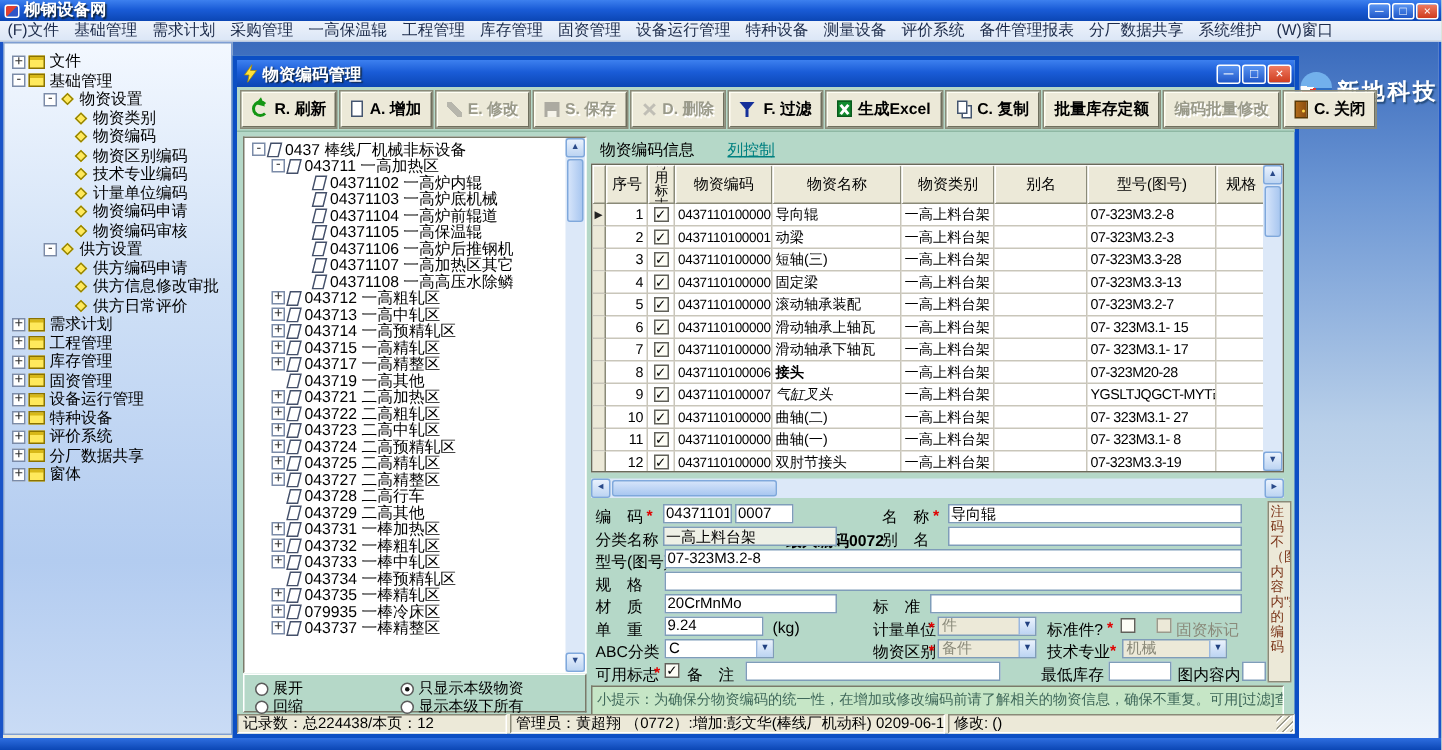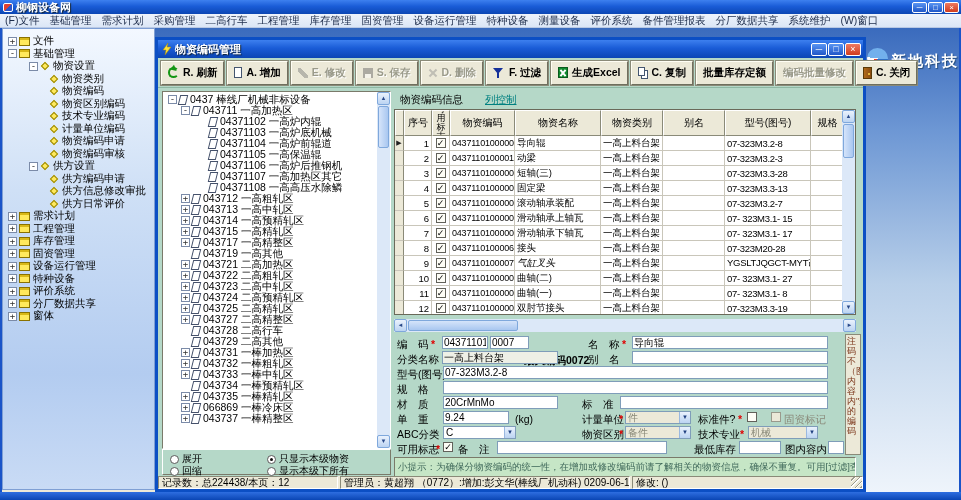--- a/index.html
+++ b/index.html
@@ -188,21 +188,21 @@
       <span class="wbtn">□</span>
       <span class="wbtn close">×</span>
     </span>
   </div>
 
   <div class="menubar">
       <span class="menu-item">(F)文件</span>
       <span class="menu-item">基础管理</span>
       <span class="menu-item">需求计划</span>
       <span class="menu-item">采购管理</span>
-      <span class="menu-item">二高行车</span>
+      <span class="menu-item">一高保温辊</span>
       <span class="menu-item">工程管理</span>
       <span class="menu-item">库存管理</span>
       <span class="menu-item">固资管理</span>
       <span class="menu-item">设备运行管理</span>
       <span class="menu-item">特种设备</span>
       <span class="menu-item">测量设备</span>
       <span class="menu-item">评价系统</span>
       <span class="menu-item">备件管理报表</span>
       <span class="menu-item">分厂数据共享</span>
       <span class="menu-item">系统维护</span>
@@ -523,21 +523,21 @@
               <span class="clbl">043734 一棒预精轧区</span>
             </div>
             <div class="crow" style="padding-left: 17px;">
               <span class="exp">+</span>
               <span class="pg"></span>
               <span class="clbl">043735 一棒精轧区</span>
             </div>
             <div class="crow" style="padding-left: 17px;">
               <span class="exp">+</span>
               <span class="pg"></span>
-              <span class="clbl">066869 一棒冷床区</span>
+              <span class="clbl">079935 一棒冷床区</span>
             </div>
             <div class="crow" style="padding-left: 17px;">
               <span class="exp">+</span>
               <span class="pg"></span>
               <span class="clbl">043737 一棒精整区</span>
             </div>
           </div>
         <div class="vscroll">
           <span class="sbtn">▲</span>
           <span class="sthumb"></span>
@@ -674,21 +674,21 @@
               <span class="gc model" style="width: 86px; flex-basis: 86px;">07- 323M3.1- 17</span>
               <span class="gc " style="width: 33px; flex-basis: 33px;"></span>
             </div>
             <div class="grow">
               <span class="gc ind" style="width: 9px; flex-basis: 9px;"></span>
               <span class="gc num" style="width: 28px; flex-basis: 28px;">8</span>
               <span class="gc ctr cbcell" style="width: 18px; flex-basis: 18px;">
                 <span class="cb">✓</span>
               </span>
               <span class="gc code" style="width: 65px; flex-basis: 65px;">04371101000069</span>
-              <span class="gc " style="width: 86px; flex-basis: 86px;">接头</span>
+              <span class="gc " style="width: 86px; flex-basis: 86px; font-weight: bold;">接头</span>
               <span class="gc " style="width: 62px; flex-basis: 62px;">一高上料台架</span>
               <span class="gc " style="width: 62px; flex-basis: 62px;"></span>
               <span class="gc model" style="width: 86px; flex-basis: 86px;">07-323M20-28</span>
               <span class="gc " style="width: 33px; flex-basis: 33px;"></span>
             </div>
             <div class="grow">
               <span class="gc ind" style="width: 9px; flex-basis: 9px;"></span>
               <span class="gc num" style="width: 28px; flex-basis: 28px;">9</span>
               <span class="gc ctr cbcell" style="width: 18px; flex-basis: 18px;">
                 <span class="cb">✓</span>

